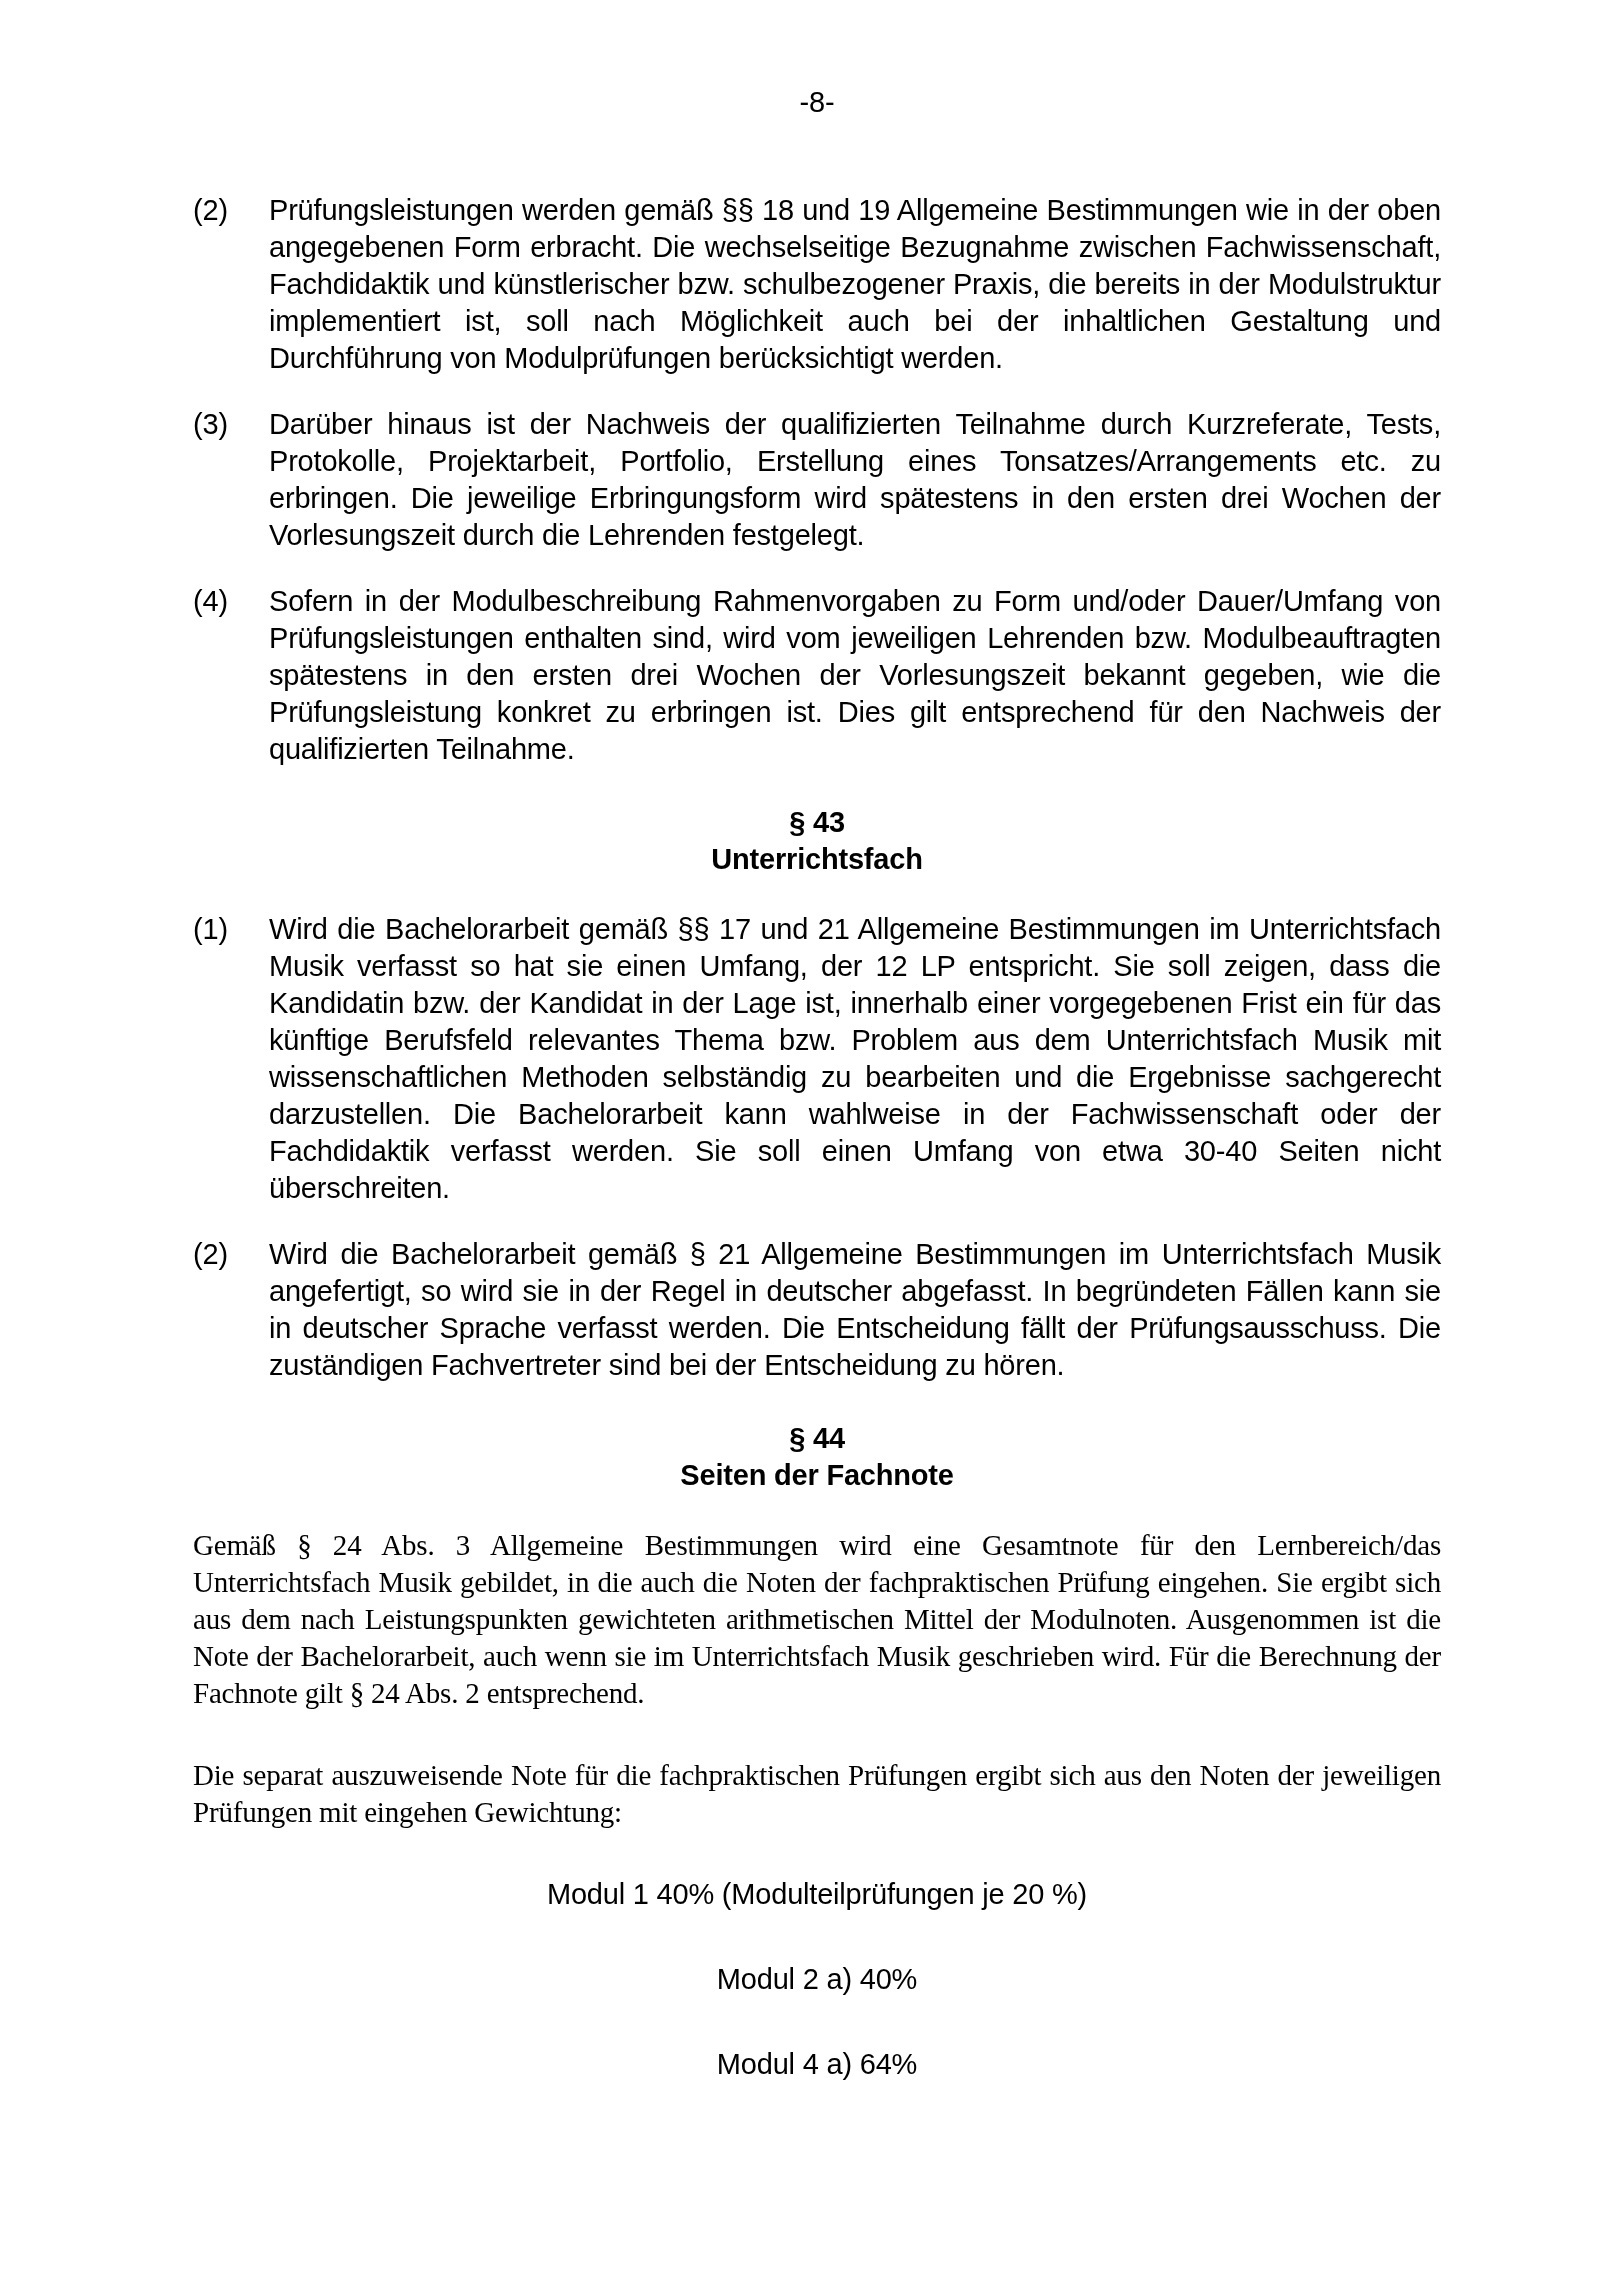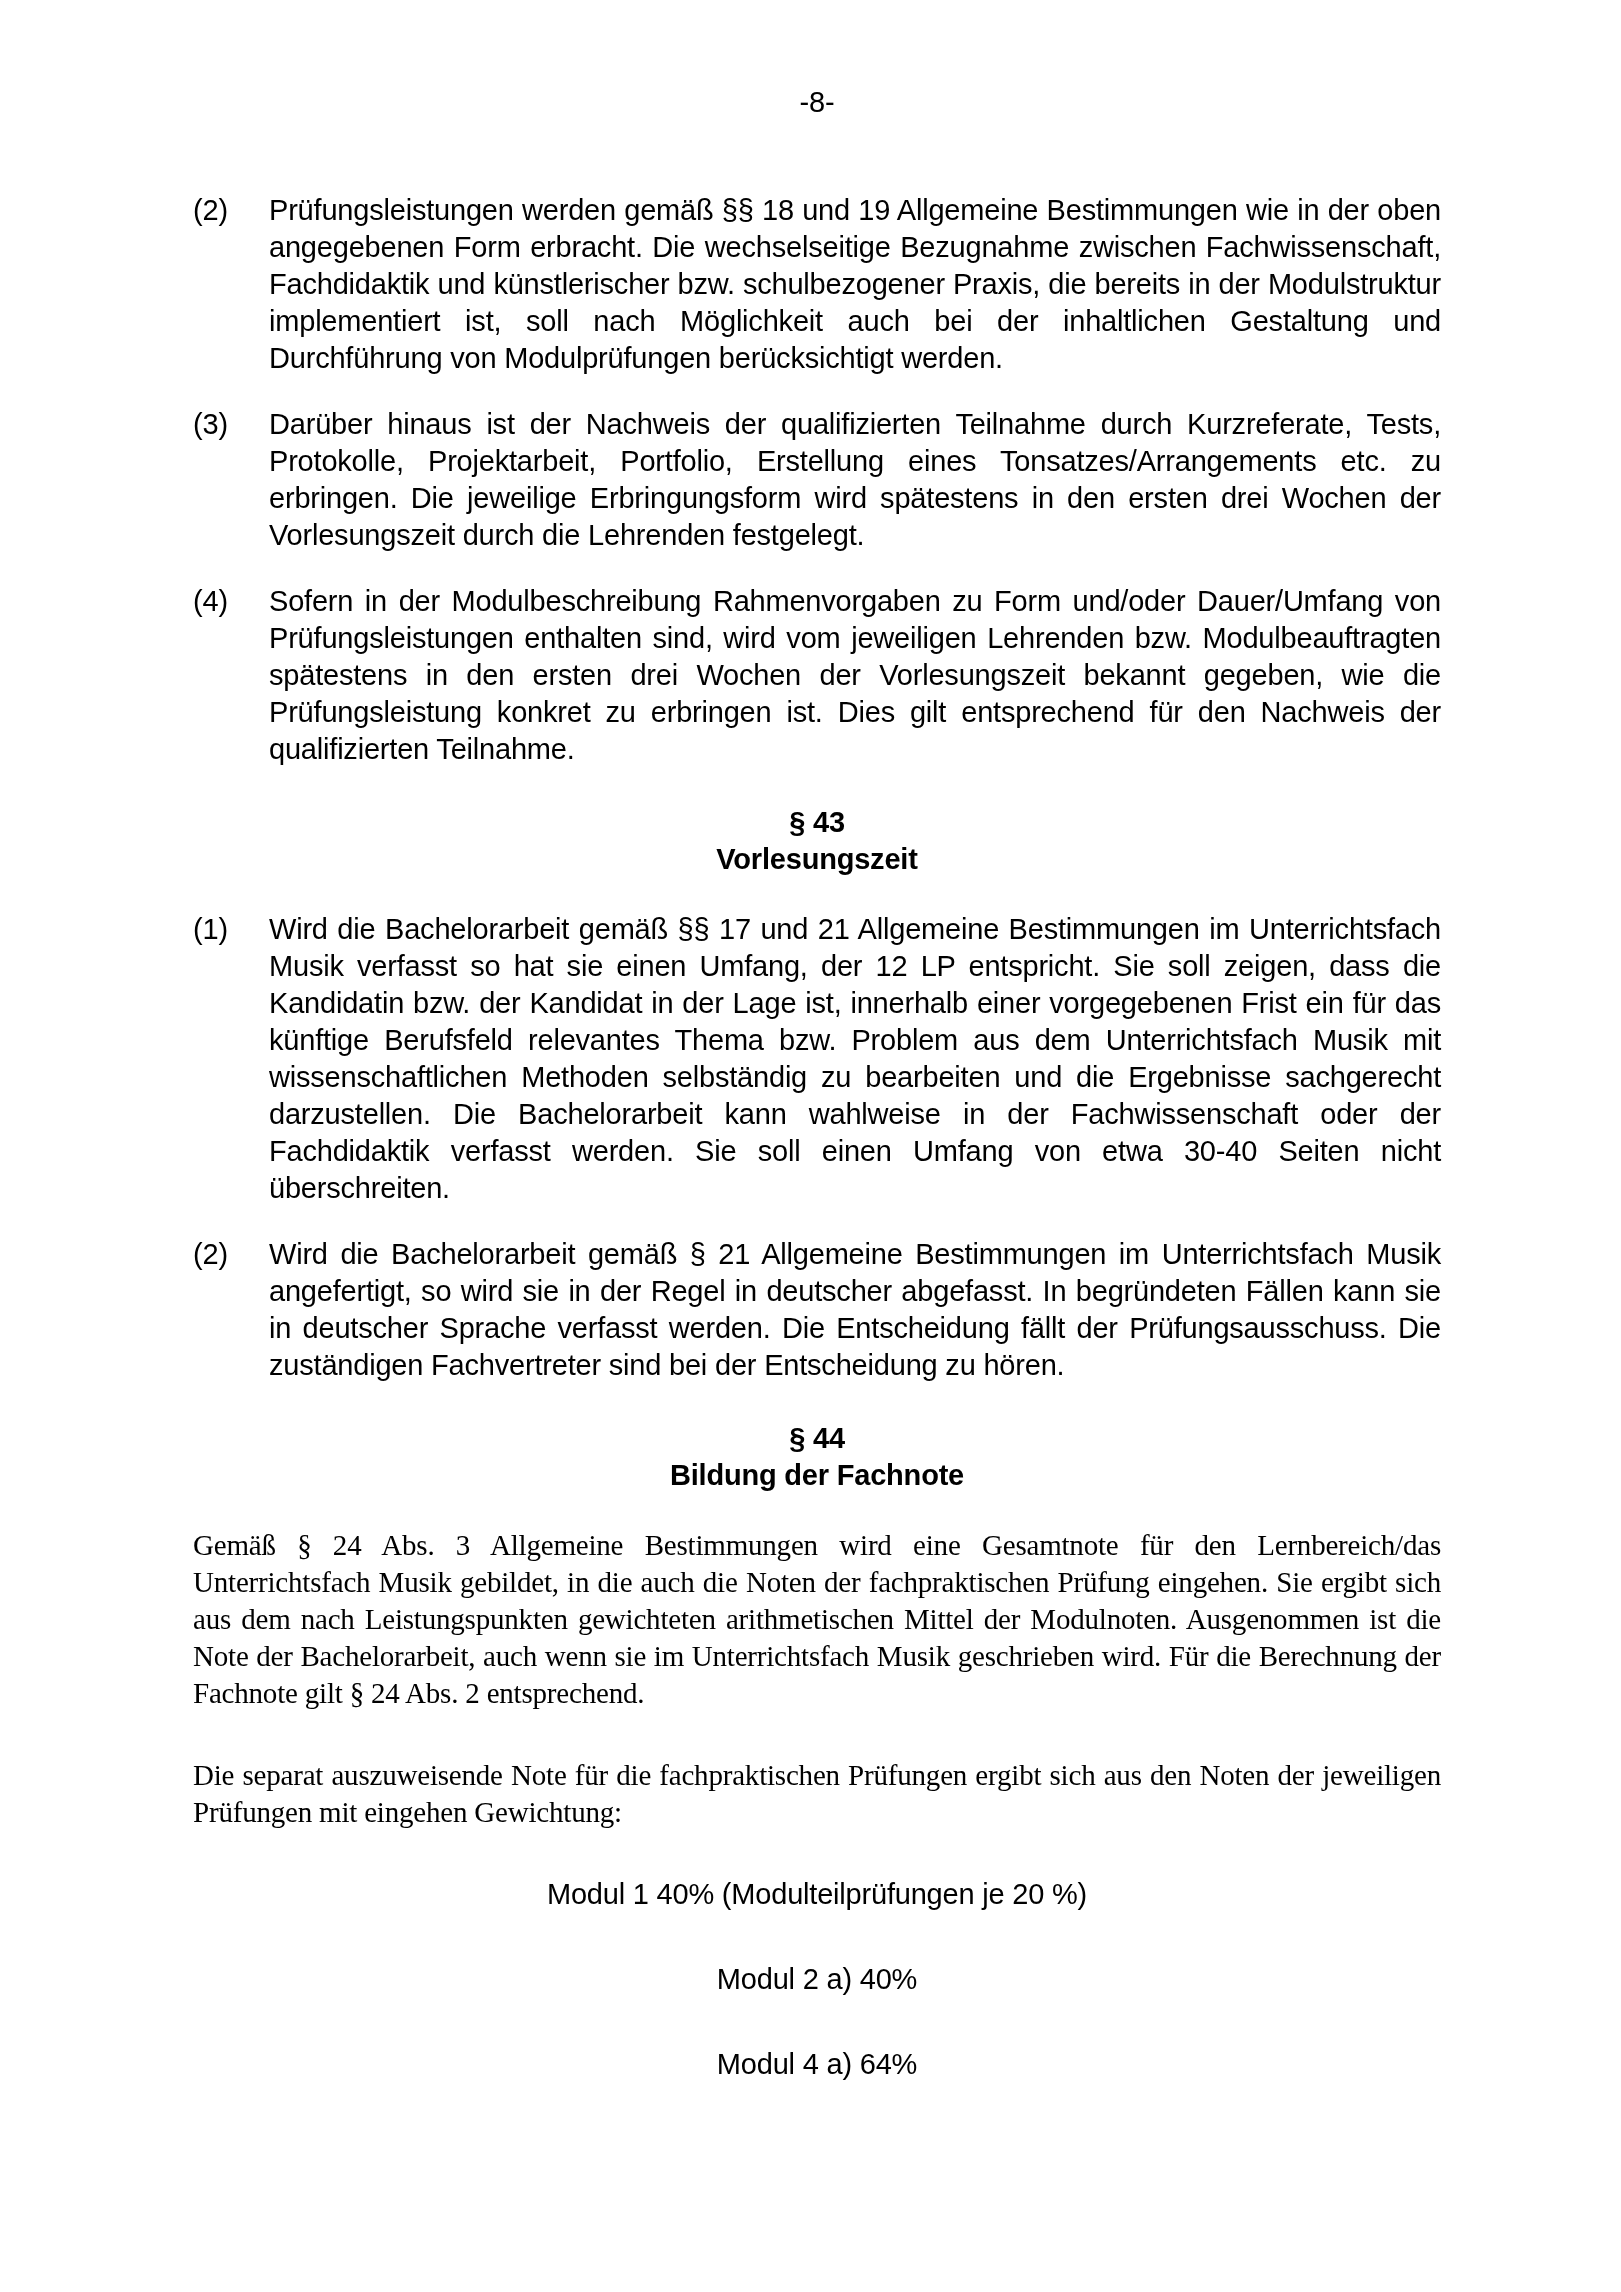--- a/index.html
+++ b/index.html
@@ -84,36 +84,36 @@
       <span>Darüber hinaus ist der Nachweis der qualifizierten Teilnahme durch Kurzreferate, Tests, Protokolle, Projektarbeit, Portfolio, Erstellung eines Tonsatzes/Arrangements etc. zu erbringen. Die jeweilige Erbringungsform wird spätestens in den ersten drei Wochen der Vorlesungszeit durch die Lehrenden festgelegt.</span>
     </div>
 
     <div class="num-item">
       <span class="marker">(4)</span>
       <span>Sofern in der Modulbeschreibung Rahmenvorgaben zu Form und/oder Dauer/Umfang von Prüfungsleistungen enthalten sind, wird vom jeweiligen Lehrenden bzw. Modulbeauftragten spätestens in den ersten drei Wochen der Vorlesungszeit bekannt gegeben, wie die Prüfungsleistung konkret zu erbringen ist. Dies gilt entsprechend für den Nachweis der qualifizierten Teilnahme.</span>
     </div>
 
     <div class="section-heading">
       <span class="section-number">§ 43</span>
-      <span class="section-title">Vorlesungszeit</span>
+      <span class="section-title">Unterrichtsfach</span>
     </div>
 
     <div class="num-item">
       <span class="marker">(1)</span>
       <span>Wird die Bachelorarbeit gemäß §§ 17 und 21 Allgemeine Bestimmungen im Unterrichtsfach Musik verfasst so hat sie einen Umfang, der 12 LP entspricht. Sie soll zeigen, dass die Kandidatin bzw. der Kandidat in der Lage ist, innerhalb einer vorgegebenen Frist ein für das künftige Berufsfeld relevantes Thema bzw. Problem aus dem Unterrichtsfach Musik mit wissenschaftlichen Methoden selbständig zu bearbeiten und die Ergebnisse sachgerecht darzustellen. Die Bachelorarbeit kann wahlweise in der Fachwissenschaft oder der Fachdidaktik verfasst werden. Sie soll einen Umfang von etwa 30-40 Seiten nicht überschreiten.</span>
     </div>
 
     <div class="num-item">
       <span class="marker">(2)</span>
       <span>Wird die Bachelorarbeit gemäß § 21 Allgemeine Bestimmungen im Unterrichtsfach Musik angefertigt, so wird sie in der Regel in deutscher abgefasst. In begründeten Fällen kann sie in deutscher Sprache verfasst werden. Die Entscheidung fällt der Prüfungsausschuss. Die zuständigen Fachvertreter sind bei der Entscheidung zu hören.</span>
     </div>
 
     <div class="section-heading">
       <span class="section-number">§ 44</span>
-      <span class="section-title">Bildung der Fachnote</span>
+      <span class="section-title">Seiten der Fachnote</span>
     </div>
 
     <div class="body-paragraph">Gemäß § 24 Abs. 3 Allgemeine Bestimmungen wird eine Gesamtnote für den Lernbereich/das Unterrichtsfach Musik gebildet, in die auch die Noten der fachpraktischen Prüfung eingehen. Sie ergibt sich aus dem nach Leistungspunkten gewichteten arithmetischen Mittel der Modulnoten. Ausgenommen ist die Note der Bachelorarbeit, auch wenn sie im Unterrichtsfach Musik geschrieben wird. Für die Berechnung der Fachnote gilt § 24 Abs. 2 entsprechend.</div>
 
     <div class="body-paragraph">Die separat auszuweisende Note für die fachpraktischen Prüfungen ergibt sich aus den Noten der jeweiligen Prüfungen mit eingehen Gewichtung:</div>
 
     <div class="module-line">Modul 1 40% (Modulteilprüfungen je 20 %)</div>
     <div class="module-line">Modul 2 a) 40%</div>
     <div class="module-line">Modul 4 a) 64%</div>
 

